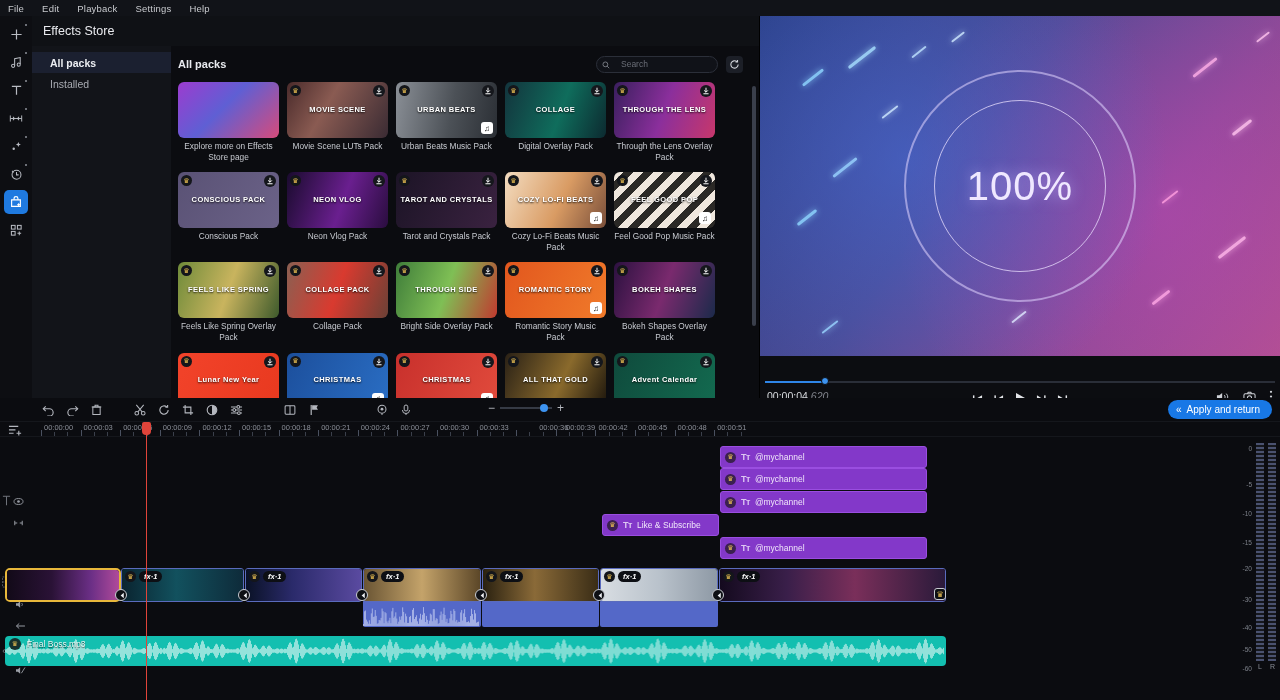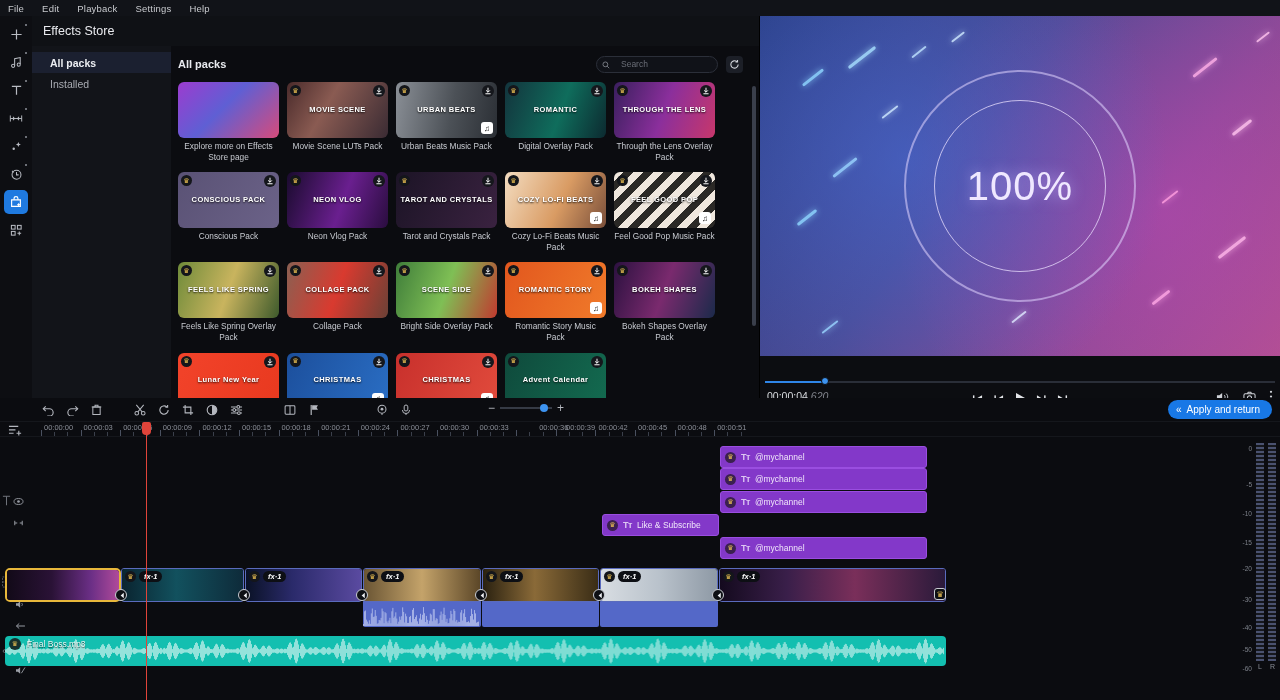--- a/index.html
+++ b/index.html
@@ -395,21 +395,21 @@
                 <div class="pack-name">Urban Beats Music Pack</div>
               </div>
               <div class="pack">
                 <div class="thumb" style="background: linear-gradient(110deg, rgb(19, 52, 61), rgb(15, 109, 92) 55%, rgb(12, 42, 48));">
                   <div class="crown">♛</div>
                   <div class="dl">
                     <svg width="8" height="8" viewBox="0 0 9 9">
                       <path d="M4.5 .8v5M2.4 3.8l2.1 2.1 2.1-2.1M1.6 7.6h5.8" stroke="currentColor" stroke-width="1.1" fill="none"></path>
                     </svg>
                   </div>
-                  <div class="tlabel">ROMANTIC</div>
+                  <div class="tlabel">COLLAGE</div>
                 </div>
                 <div class="pack-name">Digital Overlay Pack</div>
               </div>
               <div class="pack">
                 <div class="thumb" style="background: linear-gradient(110deg, rgb(58, 31, 94), rgb(139, 47, 156) 50%, rgb(199, 55, 107));">
                   <div class="crown">♛</div>
                   <div class="dl">
                     <svg width="8" height="8" viewBox="0 0 9 9">
                       <path d="M4.5 .8v5M2.4 3.8l2.1 2.1 2.1-2.1M1.6 7.6h5.8" stroke="currentColor" stroke-width="1.1" fill="none"></path>
                     </svg>
@@ -505,21 +505,21 @@
                 <div class="pack-name">Collage Pack</div>
               </div>
               <div class="pack">
                 <div class="thumb" style="background: linear-gradient(110deg, rgb(63, 125, 58), rgb(127, 191, 85) 50%, rgb(192, 58, 47));">
                   <div class="crown">♛</div>
                   <div class="dl">
                     <svg width="8" height="8" viewBox="0 0 9 9">
                       <path d="M4.5 .8v5M2.4 3.8l2.1 2.1 2.1-2.1M1.6 7.6h5.8" stroke="currentColor" stroke-width="1.1" fill="none"></path>
                     </svg>
                   </div>
-                  <div class="tlabel">SCENE SIDE</div>
+                  <div class="tlabel">THROUGH SIDE</div>
                 </div>
                 <div class="pack-name">Bright Side Overlay Pack</div>
               </div>
               <div class="pack">
                 <div class="thumb" style="background: linear-gradient(115deg, rgb(226, 87, 30), rgb(240, 122, 42));">
                   <div class="crown">♛</div>
                   <div class="dl">
                     <svg width="8" height="8" viewBox="0 0 9 9">
                       <path d="M4.5 .8v5M2.4 3.8l2.1 2.1 2.1-2.1M1.6 7.6h5.8" stroke="currentColor" stroke-width="1.1" fill="none"></path>
                     </svg>
@@ -567,20 +567,31 @@
               <div class="pack">
                 <div class="thumb" style="background: linear-gradient(115deg, rgb(200, 48, 44), rgb(225, 75, 60));">
                   <div class="crown">♛</div>
                   <div class="dl">
                     <svg width="8" height="8" viewBox="0 0 9 9">
                       <path d="M4.5 .8v5M2.4 3.8l2.1 2.1 2.1-2.1M1.6 7.6h5.8" stroke="currentColor" stroke-width="1.1" fill="none"></path>
                     </svg>
                   </div>
                   <div class="tlabel">CHRISTMAS</div>
                   <div class="musicbadge">♫</div>
+                </div>
+              </div>
+              <div class="pack">
+                <div class="thumb" style="background: linear-gradient(115deg, rgb(42, 33, 22), rgb(138, 106, 44) 55%, rgb(26, 20, 12));">
+                  <div class="crown">♛</div>
+                  <div class="dl">
+                    <svg width="8" height="8" viewBox="0 0 9 9">
+                      <path d="M4.5 .8v5M2.4 3.8l2.1 2.1 2.1-2.1M1.6 7.6h5.8" stroke="currentColor" stroke-width="1.1" fill="none"></path>
+                    </svg>
+                  </div>
+                  <div class="tlabel">ALL THAT GOLD</div>
                 </div>
               </div>
               <div class="pack">
                 <div class="thumb" style="background: linear-gradient(115deg, rgb(15, 74, 60), rgb(19, 107, 80));">
                   <div class="crown">♛</div>
                   <div class="dl">
                     <svg width="8" height="8" viewBox="0 0 9 9">
                       <path d="M4.5 .8v5M2.4 3.8l2.1 2.1 2.1-2.1M1.6 7.6h5.8" stroke="currentColor" stroke-width="1.1" fill="none"></path>
                     </svg>
                   </div>

